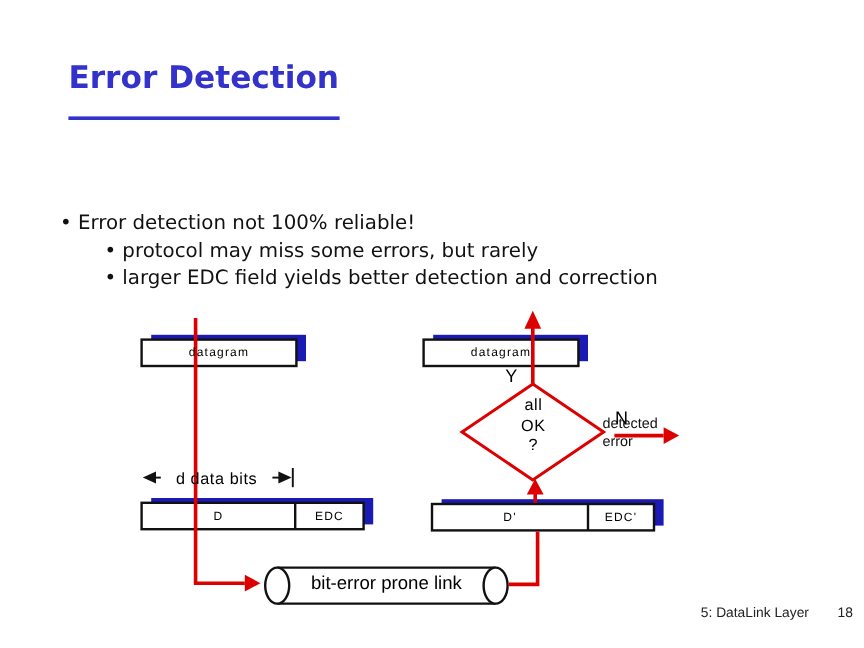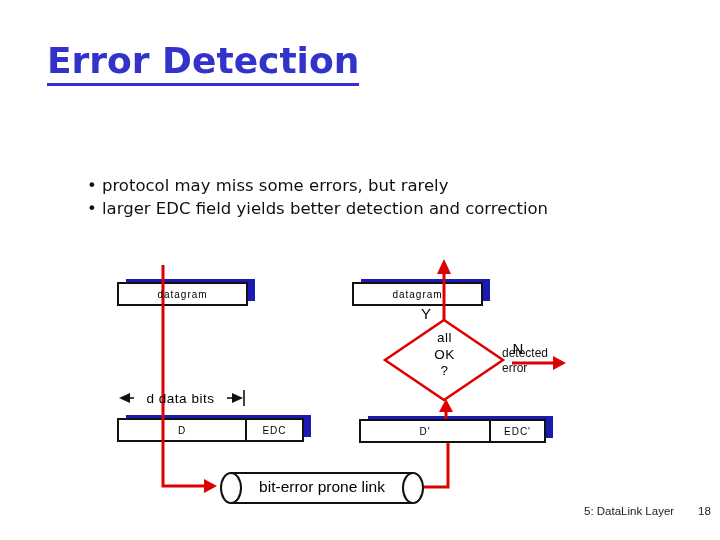--- a/index.html
+++ b/index.html
@@ -1,23 +1,23 @@
 <!DOCTYPE html>
 <html><head>
 <meta charset="utf-8">
 <style>
   html,body{margin:0;padding:0;background:#ffffff;}
   .slide{
     position:relative;width:720px;height:540px;background:#ffffff;
     overflow:hidden;font-family:"DejaVu Sans",sans-serif;color:#111111;
   }
   .title{
-    position:absolute;left:47px;top:42px;margin:0;
-    font-size:36px;font-weight:700;color:#3333cc;
-    border-bottom:3px solid #3333cc;padding-bottom:3px;line-height:1.05;
+    position:absolute;left:47px;top:42px;margin:10px;
+    font-size:26px;font-weight:700;color:#3333cc;
+    border-bottom:3px solid #3333cc;padding-bottom:18px;line-height:1.05;
     letter-spacing:0px;font-family:"DejaVu Sans",sans-serif;
   }
   .defs{
     position:absolute;left:48px;top:104px;
     font-size:16.5px;line-height:23px;white-space:pre;color:#111111;
   }
   .bullets{
     position:absolute;left:50px;top:174px;
     font-size:16.5px;line-height:23px;color:#111111;
   }
@@ -43,20 +43,21 @@
 </style>
 </head>
 <body>
 
 <div class="slide">
 
   <h1 class="title">Error Detection</h1>
 
 
   <div class="bullets">
+    <div>• Error detection not 100% reliable!</div>
     <div class="sub">• protocol may miss some errors, but rarely</div>
     <div class="sub">• larger EDC field yields better detection and correction</div>
   </div>
 
   <svg class="diagram-svg" width="720" height="540" viewBox="0 0 720 540">
 
     <rect x="126" y="279" width="129" height="22" fill="#1b1bb3"></rect>
     <rect x="361" y="279" width="129" height="22" fill="#1b1bb3"></rect>
     <rect x="126" y="415" width="185" height="22" fill="#1b1bb3"></rect>
     <rect x="368" y="416" width="185" height="22" fill="#1b1bb3"></rect>

